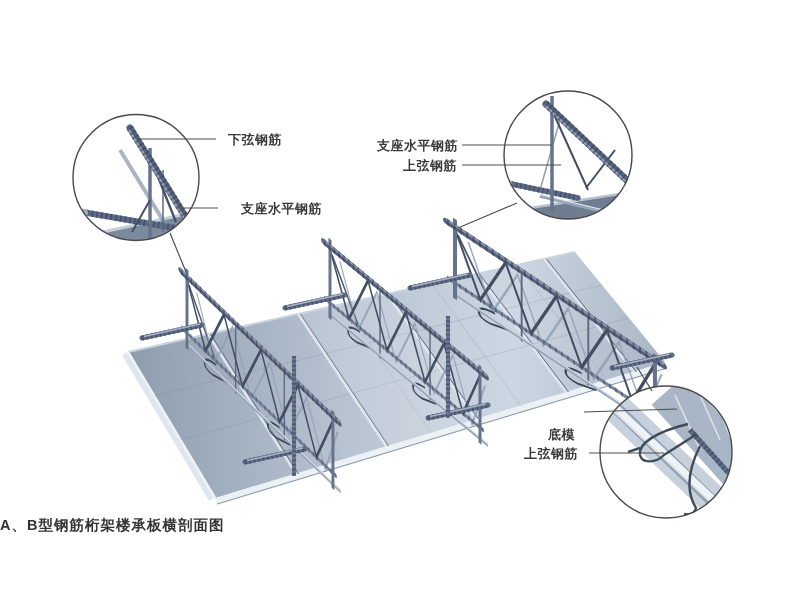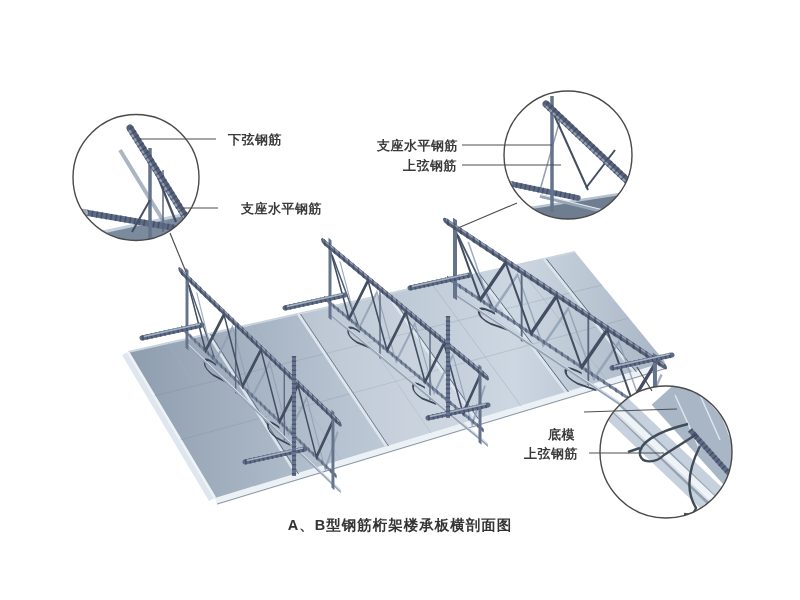--- a/index.html
+++ b/index.html
@@ -1,21 +1,21 @@
 <!DOCTYPE html>
 <html><head>
 <meta charset="utf-8">
 <style>
   html,body{margin:0;padding:0;background:#fff;}
   .canvas{position:relative;width:800px;height:600px;background:#ffffff;overflow:hidden;
           font-family:"Liberation Sans","DejaVu Sans",sans-serif;}
   .scene{position:absolute;left:0;top:0;}
   .callout{position:absolute;font-size:13px;font-weight:600;color:#3a3a3a;
            white-space:nowrap;letter-spacing:0.5px;line-height:16px;}
-  .caption{position:absolute;left:0;top:516px;width:800px;text-align:center;
+  .caption{position:absolute;left:0;top:516px;width:800px;text-align:left;
            font-size:14.5px;font-weight:600;color:#333;letter-spacing:1px;}
 </style>
 </head>
 <body>
 
 <div class="canvas">
 
 <svg class="scene" width="800" height="600" viewBox="0 0 800 600">
   <defs>
     <linearGradient id="deckGrad" gradientUnits="userSpaceOnUse" x1="128" y1="352" x2="665" y2="362">

